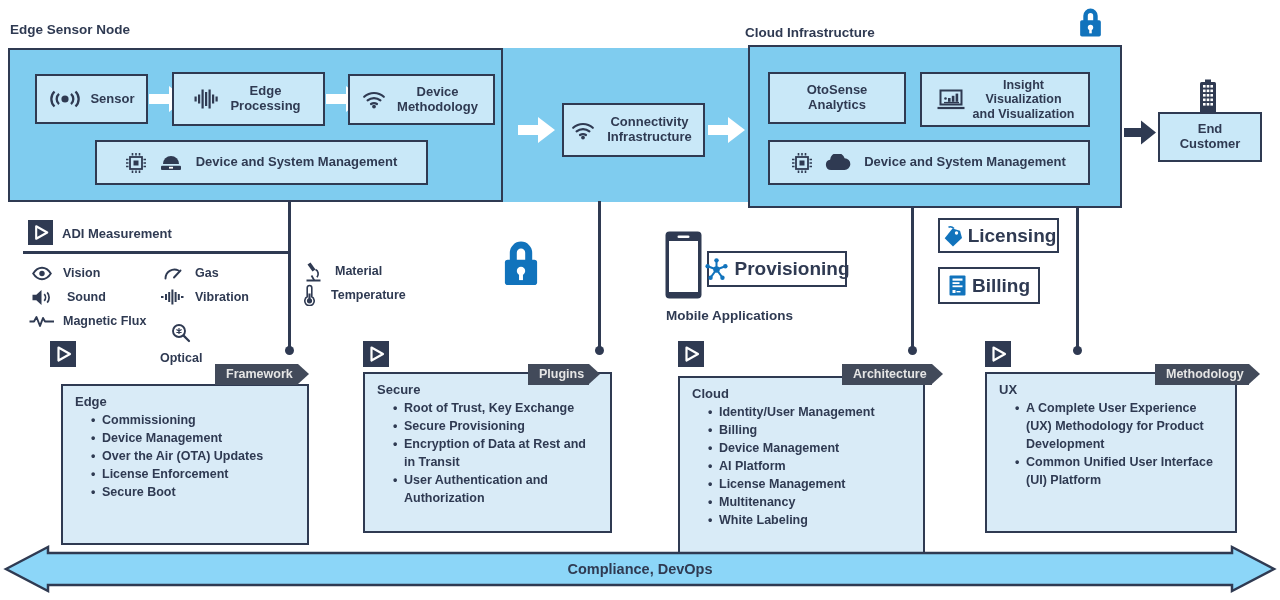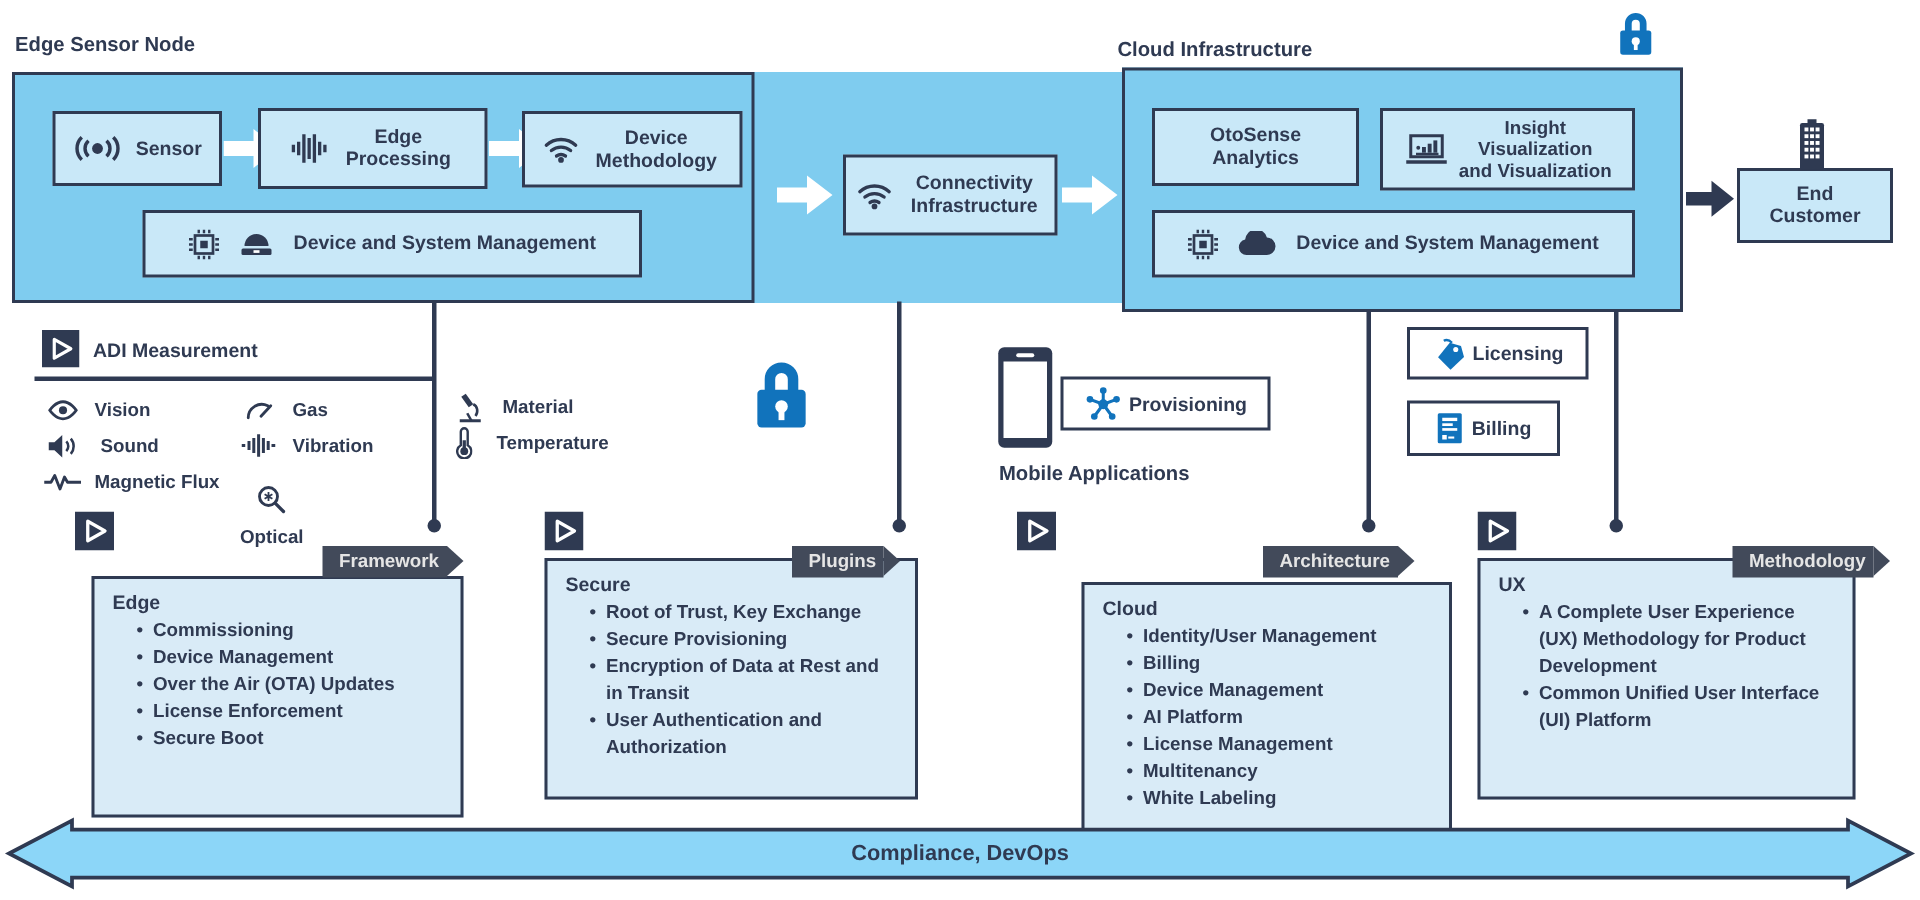--- a/index.html
+++ b/index.html
@@ -7,21 +7,21 @@
           font-family:"Liberation Sans",sans-serif;color:var(--navy);}
   .abs{position:absolute;}
   .lbl{font-weight:700;font-size:13.5px;color:var(--navy);white-space:nowrap;}
   .strip{background:var(--sky);}
   .bigbox{background:var(--sky);border:2.5px solid var(--navy);box-sizing:border-box;}
   .box{background:var(--pale);border:2px solid var(--navy);box-sizing:border-box;
        display:flex;align-items:center;justify-content:center;gap:8px;
        font-weight:700;font-size:13px;line-height:1.15;text-align:center;color:var(--navy);}
   .whitebox{background:#fff;border:2.5px solid var(--navy);box-sizing:border-box;
        display:flex;align-items:center;justify-content:center;gap:5px;
-       font-weight:700;font-size:13px;color:var(--navy);}
+       font-weight:700;font-size:19px;color:var(--navy);}
   .vline{width:2.5px;background:var(--navy);}
   .dot{width:9px;height:9px;border-radius:50%;background:var(--navy);}
   .rule{height:3px;background:var(--navy);}
   .mrow{display:flex;align-items:center;gap:8px;height:20px;font-weight:700;font-size:12.5px;color:var(--navy);white-space:nowrap;}
   .micon{width:27px;display:flex;justify-content:center;color:var(--navy);}
   .panel{background:var(--pale2);border:2px solid var(--navy);box-sizing:border-box;
          padding:8px 12px;font-size:12.5px;color:var(--navy);}
   .panel .ptitle{font-weight:700;font-size:13px;margin:0 0 2px 0;}
   .panel ul{list-style:none;margin:2px 0 0 0;padding:0 0 0 16px;}
   .panel li{position:relative;padding-left:11px;font-weight:700;line-height:18px;}
@@ -402,21 +402,21 @@
       </ul>
   </div>
 
   <div class="abs icon" style="left:678px;top:341px;">
     <svg width="26" height="26" viewBox="0 0 26 26">
         <rect width="26" height="26" fill="currentColor"></rect>
         <path d="M8.5 6.5L20 13 8.5 19.5z" fill="none" stroke="#fff" stroke-width="2.2" stroke-linejoin="round"></path>
       </svg>
   </div>
   <div class="ribbon" style="left:842px;">Architecture</div>
-  <div class="abs panel" style="left:678px;top:388px;width:247px;height:197px;margin-left:43px;">
+  <div class="abs panel" style="left:678px;top:376px;width:247px;height:197px;">
     <div class="ptitle">Cloud</div>
     <ul>
         <li>Identity/User Management</li>
         <li>Billing</li>
         <li>Device Management</li>
         <li>AI Platform</li>
         <li>License Management</li>
         <li>Multitenancy</li>
         <li>White Labeling</li>
       </ul>

